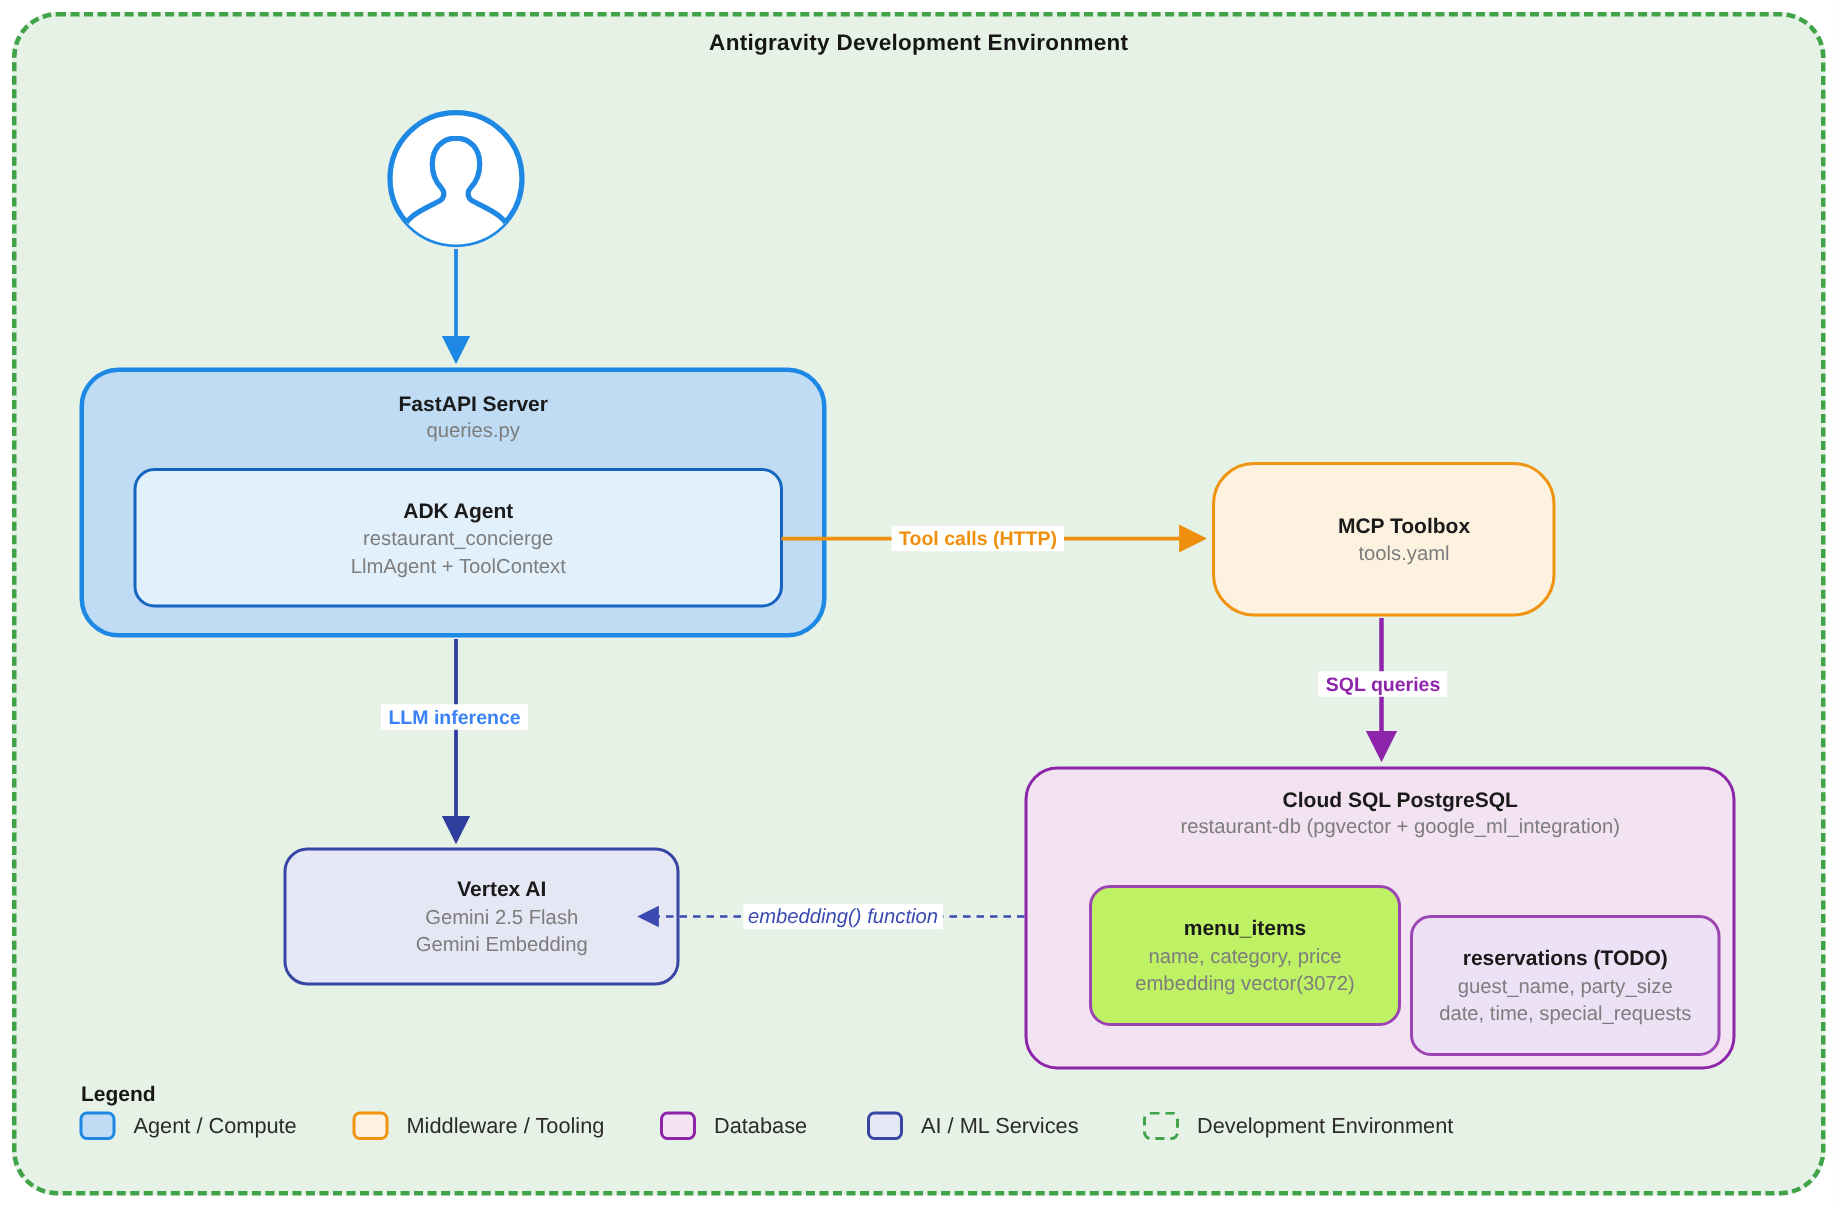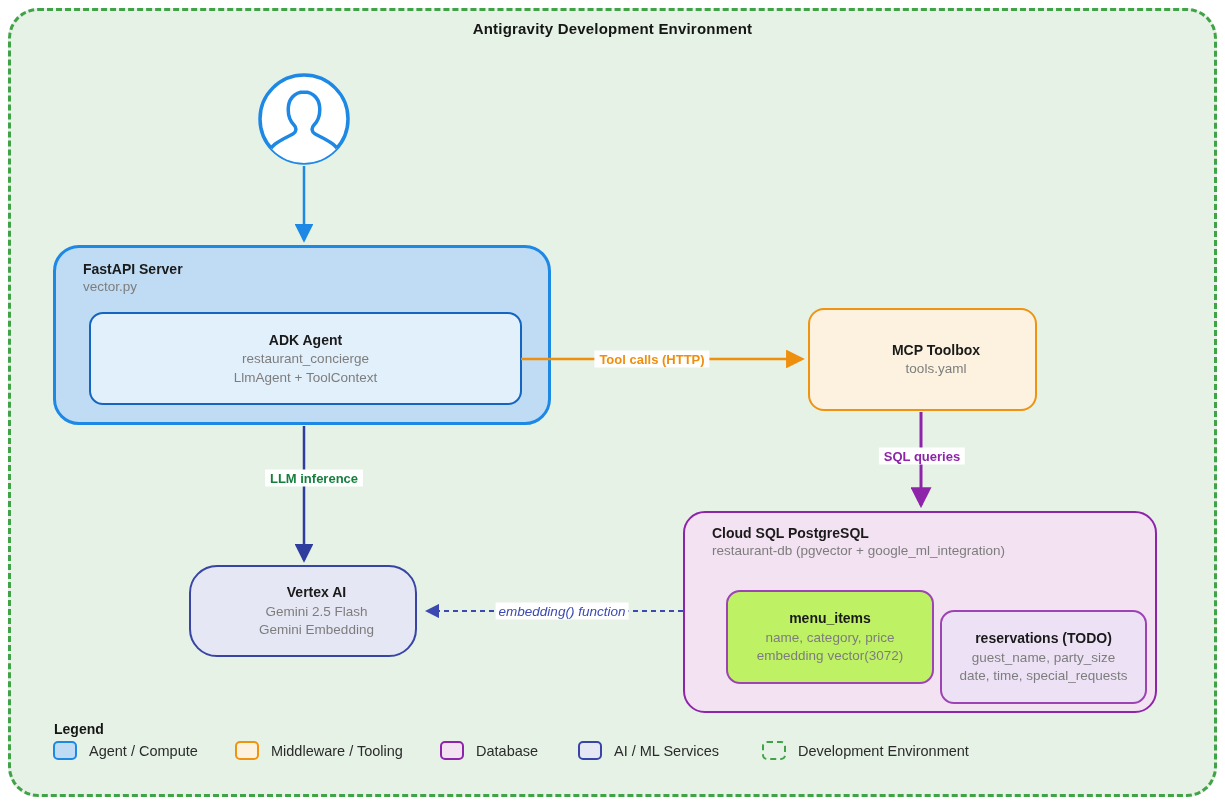--- a/index.html
+++ b/index.html
@@ -14,32 +14,32 @@
   }
   .hdr-title{
     position:absolute;left:0;top:20px;width:1225px;text-align:center;
     font-size:15px;font-weight:bold;color:#161616;letter-spacing:.2px;
   }
   .hdr-sub{
     position:absolute;left:0;top:40px;width:1225px;text-align:center;
     font-size:15px;font-weight:bold;color:#6F6F6F;word-spacing:3px;
   }
   .node{position:absolute;box-sizing:border-box;z-index:2;}
-  .tc{padding-left:27px;}
+  .tc{text-align:center;padding-left:27px;}
   .nt{font-size:14px;font-weight:bold;color:#1A1A1A;line-height:1.3;}
   .ns{font-size:13.5px;color:#7D7D7D;line-height:1.3;}
   .flexc{display:flex;flex-direction:column;justify-content:center;align-items:center;gap:1px;}
   .fastapi{left:53px;top:245px;width:498px;height:180px;border-radius:26px;border:3px solid;padding-top:12px;}
   .adk{left:33px;top:64px;width:433px;height:93px;border-radius:14px;border:2.5px solid;}
-  .mcp{left:808px;top:308px;width:229px;height:103px;border-radius:16px;border:2.5px solid;}
+  .mcp{left:808px;top:308px;width:229px;height:103px;border-radius:28px;border:2.5px solid;}
   .cloudsql{left:683px;top:511px;width:474px;height:202px;border-radius:22px;border:2.5px solid;padding-top:11px;}
   .dbtable{top:77px;width:208px;height:94px;border-radius:14px;border:2px solid;}
   .menu{left:26px;}
   .resv{left:255px;width:207px;margin-top:20px;}
-  .vertex{left:189px;top:565px;width:228px;height:92px;border-radius:28px;border:2.5px solid;}
+  .vertex{left:189px;top:565px;width:264px;height:92px;border-radius:16px;border:2.5px solid;}
   .person{position:absolute;left:256px;top:71px;z-index:2;}
   .wires{position:absolute;left:0;top:0;width:1225px;height:808px;z-index:5;pointer-events:none;}
   .elabel{
     position:absolute;transform:translate(-50%,-50%);z-index:6;
     background:#ffffff;padding:1px 5px;font-size:13px;font-weight:bold;white-space:nowrap;
   }
   .elabel.it{font-style:italic;font-weight:normal;font-size:13.5px;padding:1px 3px;}
   .legend-title{position:absolute;left:54px;top:721px;font-size:14px;font-weight:bold;color:#161616;}
   .legend-item{position:absolute;top:741px;display:flex;align-items:center;gap:12px;}
   .swatch{width:24px;height:19px;box-sizing:border-box;border-radius:5px;border:2px solid;}
@@ -63,21 +63,21 @@
         </defs>
       <circle cx="48" cy="48" r="44" fill="#ffffff" stroke="#1E88E5" stroke-width="3.5"></circle>
       <g clip-path="url(#pclip)">
         <path d="M48 21 c-9.8 0 -15.8 7.6 -15.8 17.4 c0 6.6 2.4 12.2 6 15.8 c2.6 2.7 2.1 6.8 -1 8.6 C28.5 67.8 13.5 72.5 11.5 85 L11.5 97 L84.5 97 L84.5 85 C82.5 72.5 67.5 67.8 58.8 62.8 c-3.1 -1.8 -3.6 -5.9 -1 -8.6 c3.6 -3.6 6 -9.2 6 -15.8 C63.8 28.6 57.8 21 48 21 Z" fill="#ffffff" stroke="#1E88E5" stroke-width="3.5" stroke-linejoin="round"></path>
       </g>
     </svg>
   </div>
 
   <div class="node fastapi tc" style="background: rgb(191, 220, 244); border-color: rgb(30, 136, 229);">
     <div class="nt">FastAPI Server</div>
-    <div class="ns">vector.py</div>
+    <div class="ns">queries.py</div>
 
     <div class="node adk flexc" style="background: rgb(226, 240, 252); border-color: rgb(21, 101, 192);">
       <div class="nt">ADK Agent</div>
       <div class="ns">restaurant_concierge</div>
       <div class="ns">LlmAgent + ToolContext</div>
     </div>
   </div>
 
   <div class="node mcp flexc tc" style="background: rgb(252, 242, 223); border-color: rgb(240, 147, 15);">
     <div class="nt">MCP Toolbox</div>
@@ -127,21 +127,21 @@
     </defs>
     <path d="M304,166 L304,240" fill="none" stroke-width="2.5" marker-end="url(#ah-blue)" style="stroke: rgb(30, 136, 229);"></path>
     <path d="M521,359 L802,359" fill="none" stroke-width="2.5" marker-end="url(#ah-orange)" style="stroke: rgb(238, 143, 13);"></path>
     <path d="M921,412 L921,505" fill="none" stroke-width="3" marker-end="url(#ah-purple)" style="stroke: rgb(142, 36, 170);"></path>
     <path d="M304,426 L304,560" fill="none" stroke-width="2.5" marker-end="url(#ah-indigo)" style="stroke: rgb(46, 61, 158);"></path>
     <path d="M683,611 L427,611" fill="none" stroke-width="1.8" stroke-dasharray="5 4" marker-end="url(#ah-embed)" style="stroke: rgb(58, 74, 176);"></path>
   </svg>
 
   <div class="elabel" style="left: 652px; top: 359px; color: rgb(238, 143, 13);">Tool calls (HTTP)</div>
   <div class="elabel" style="left: 922px; top: 456px; color: rgb(142, 36, 170);">SQL queries</div>
-  <div class="elabel" style="left: 314px; top: 478px; color: #15803d;">LLM inference</div>
+  <div class="elabel" style="left: 303px; top: 478px; color: #3b82f6;">LLM inference</div>
   <div class="elabel it" style="left: 562px; top: 611px; color: rgb(58, 74, 176);">embedding() function</div>
 
   <div class="legend-title">Legend</div>
 
   <div class="legend-item" style="left:53px;">
     <div class="swatch" style="background: rgb(191, 220, 244); border-color: rgb(30, 136, 229); border-style: solid;"></div>
     <div class="legend-label">Agent / Compute</div>
   </div>
   <div class="legend-item" style="left:235px;">
     <div class="swatch" style="background: rgb(252, 242, 223); border-color: rgb(240, 147, 15); border-style: solid;"></div>

